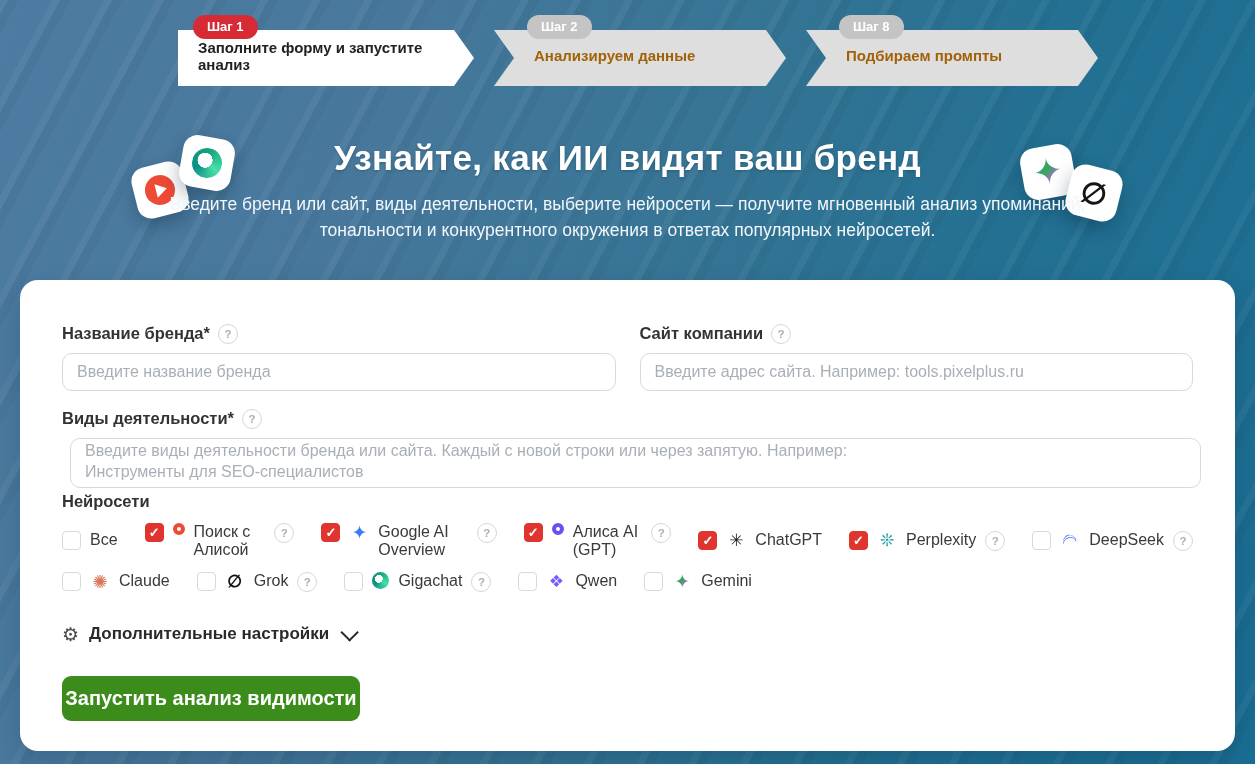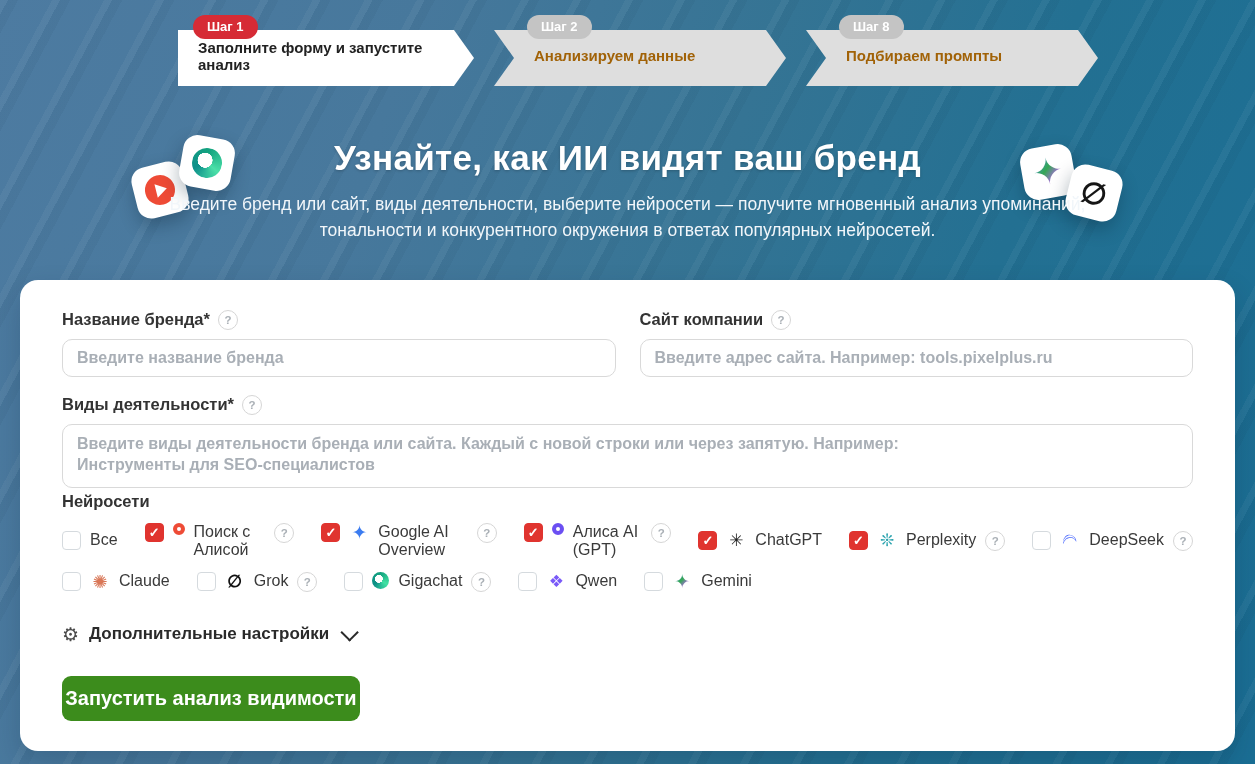--- a/index.html
+++ b/index.html
@@ -61,34 +61,34 @@
   .t-gem::before{ content:"✦"; font-size:36px; line-height:1;
     background:linear-gradient(135deg,#4285f4 10%,#34a853 45%,#9b72cb 65%,#ea4335 90%);
     -webkit-background-clip:text; background-clip:text; color:transparent; }
   .t-grok::before{ content:"∅"; font-size:30px; font-weight:bold; color:#151515; }
 
   
   .card{
     position:relative; z-index:2; margin:36px 20px 0; background:#fff; border-radius:18px;
     padding:30px 42px 30px; box-shadow:0 12px 28px rgba(6,30,48,.18);
   }
-  .field-cols{ display:flex; gap:24px; }
+  .field-cols{ display:flex; gap:24px;margin-top:14px; }
   .field-col{ flex:1 1 0; }
   .f-label{ display:flex; align-items:center; gap:8px; font-size:16.5px; font-weight:bold; color:#333; margin-bottom:9px; }
   .help{
     width:20px; height:20px; border:1px solid #d6d6d6; border-radius:50%;
     display:inline-flex; align-items:center; justify-content:center;
     font-size:11.5px; font-weight:bold; color:#aab0b6; background:#fff; flex:0 0 auto; cursor:pointer;
   }
   input[type=text], textarea{
     width:100%; border:1px solid #d9d9d9; border-radius:10px; font-family:"Liberation Sans",sans-serif;
-    font-size:16px; color:#000000; outline:none; background:#fff;font-weight:bold;
+    font-size:16px; color:#000000; outline:none; background:#fff;
   }
   input[type=text]{ height:38px; padding:0 14px; }
-  textarea{ height:64px; padding:8px 14px; line-height:1.35; resize:none; overflow:hidden; }
+  textarea{ height:50px; padding:1px 14px; line-height:1.35; resize:none; overflow:hidden;margin-left:8px; }
   input::placeholder, textarea::placeholder{ color:#a9afb6; opacity:1; }
   .group{ margin-top:18px; }
 
   .nets{ }
   .nets-title{ font-size:16.5px; font-weight:bold; color:#333; margin-bottom:12px; }
   .net-row{ display:flex; align-items:center; column-gap:27px; margin-bottom:13px; }
   .net-item{ display:inline-flex; align-items:flex-start; gap:9px; font-size:16px; color:#3a3a3a; cursor:pointer; }
   .cb{
     width:19px; height:19px; border-radius:4px; border:1.5px solid #d5dade; background:#fff;
     display:inline-flex; align-items:center; justify-content:center; flex:0 0 auto;

